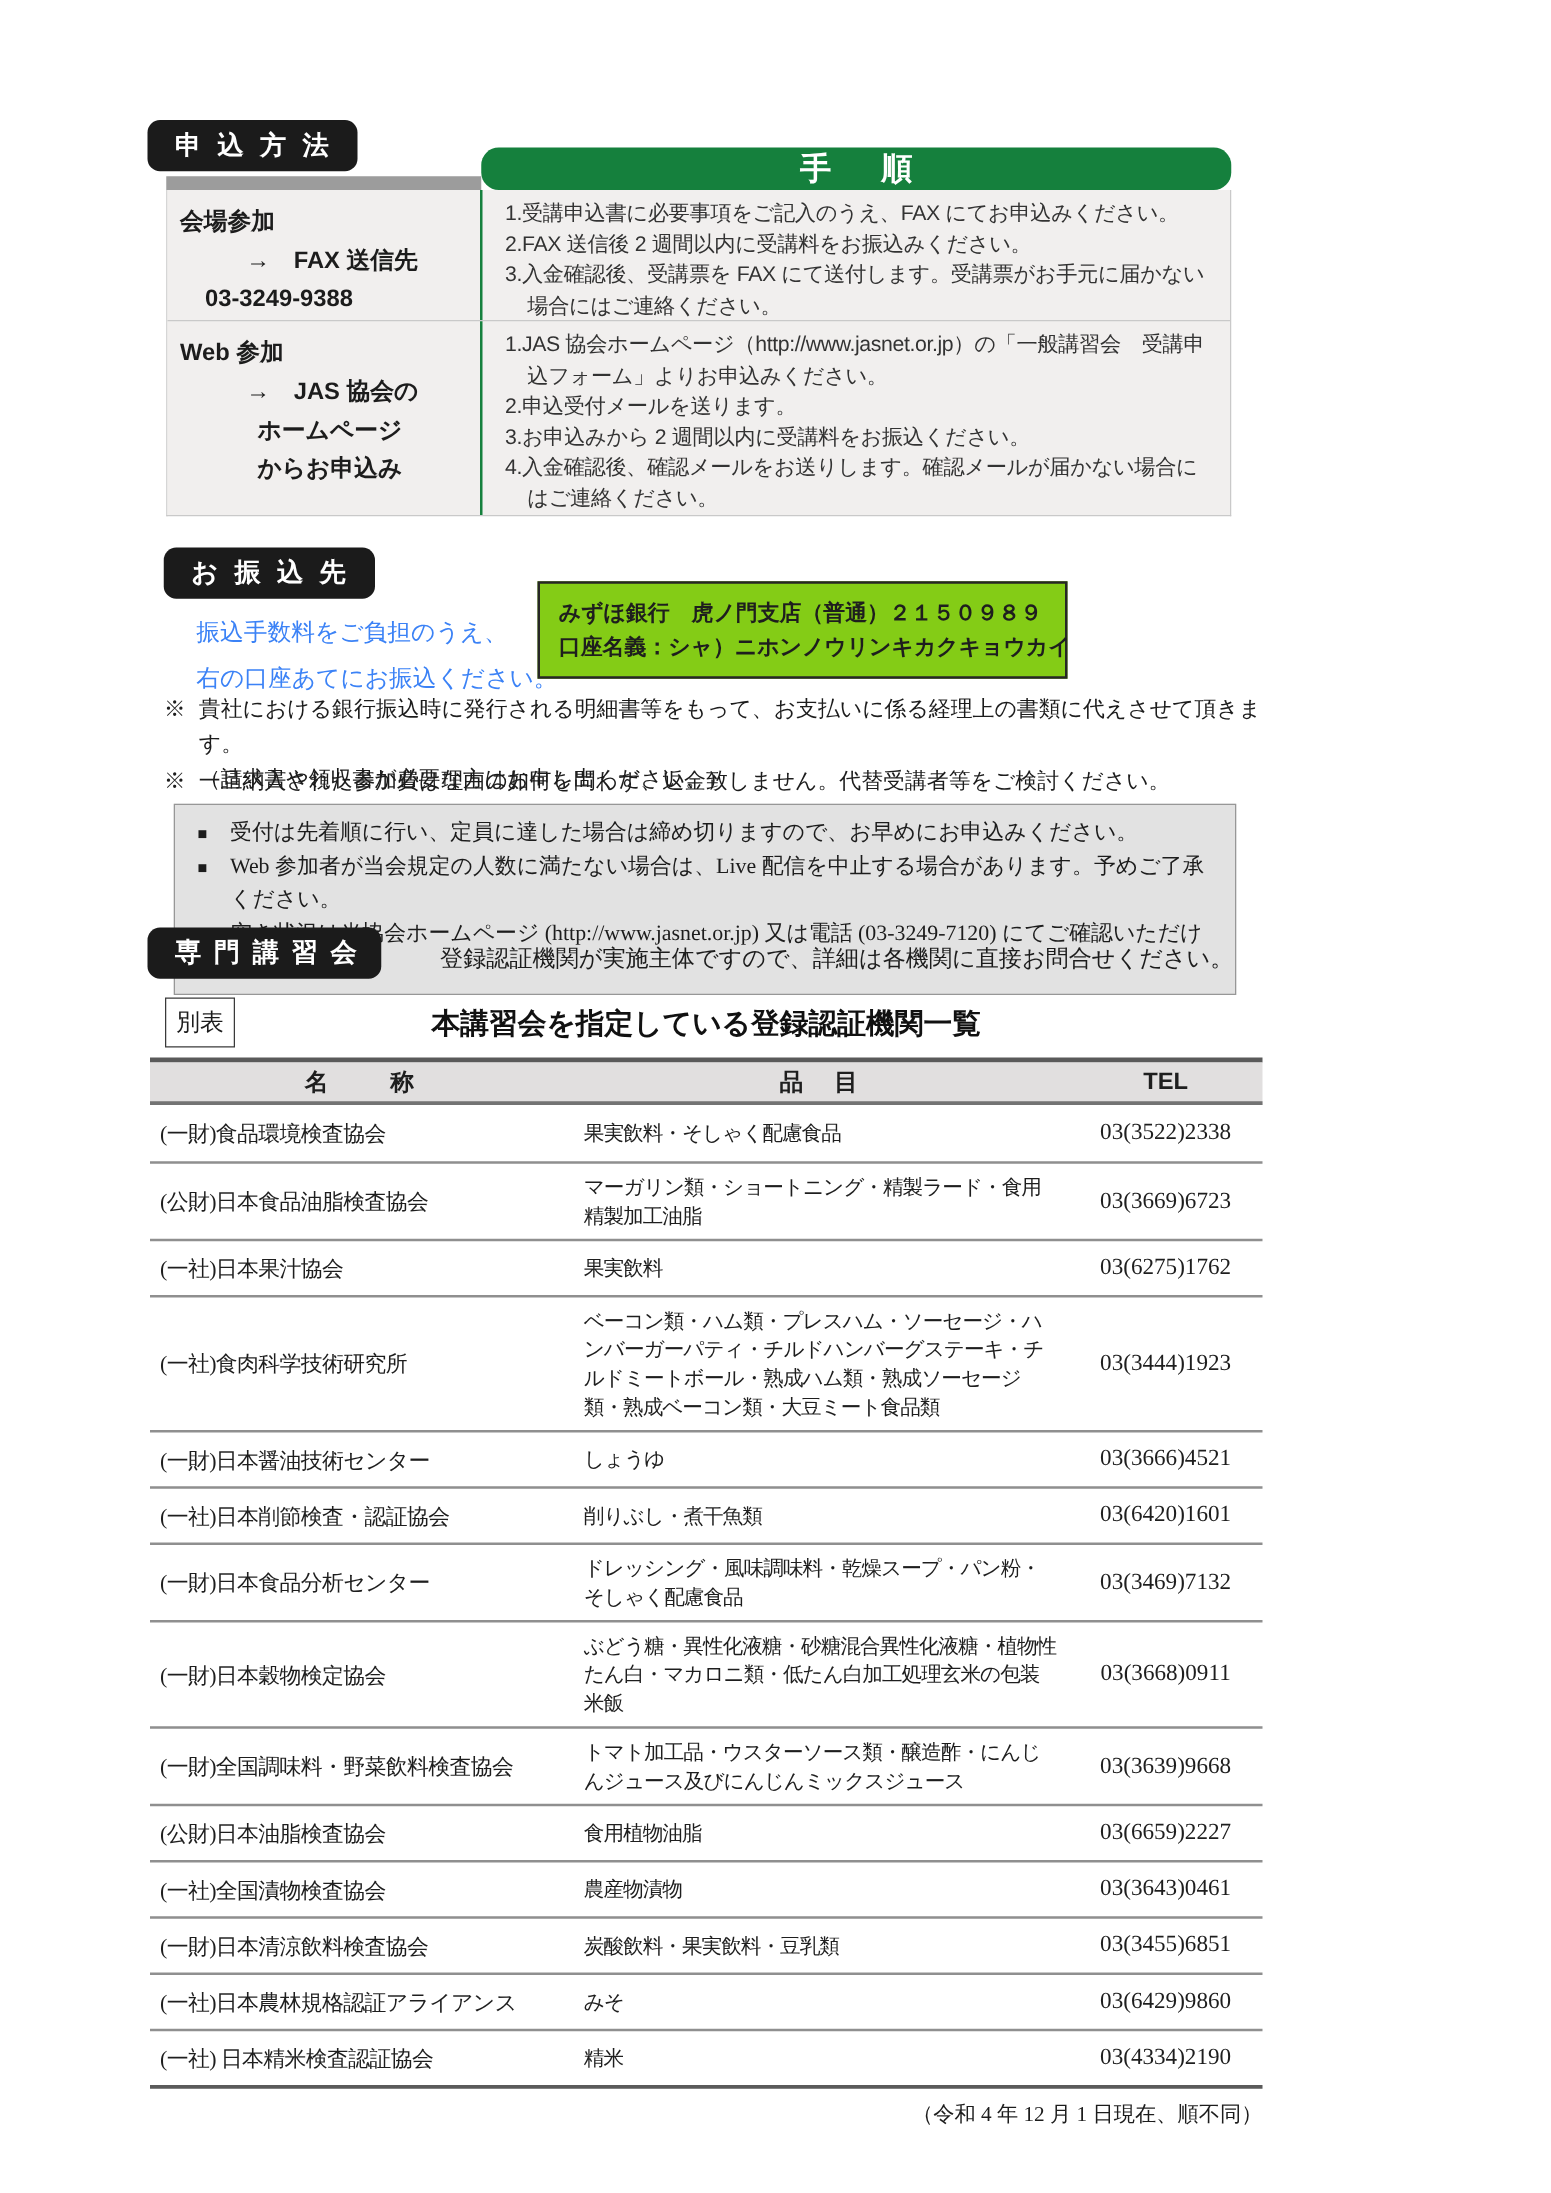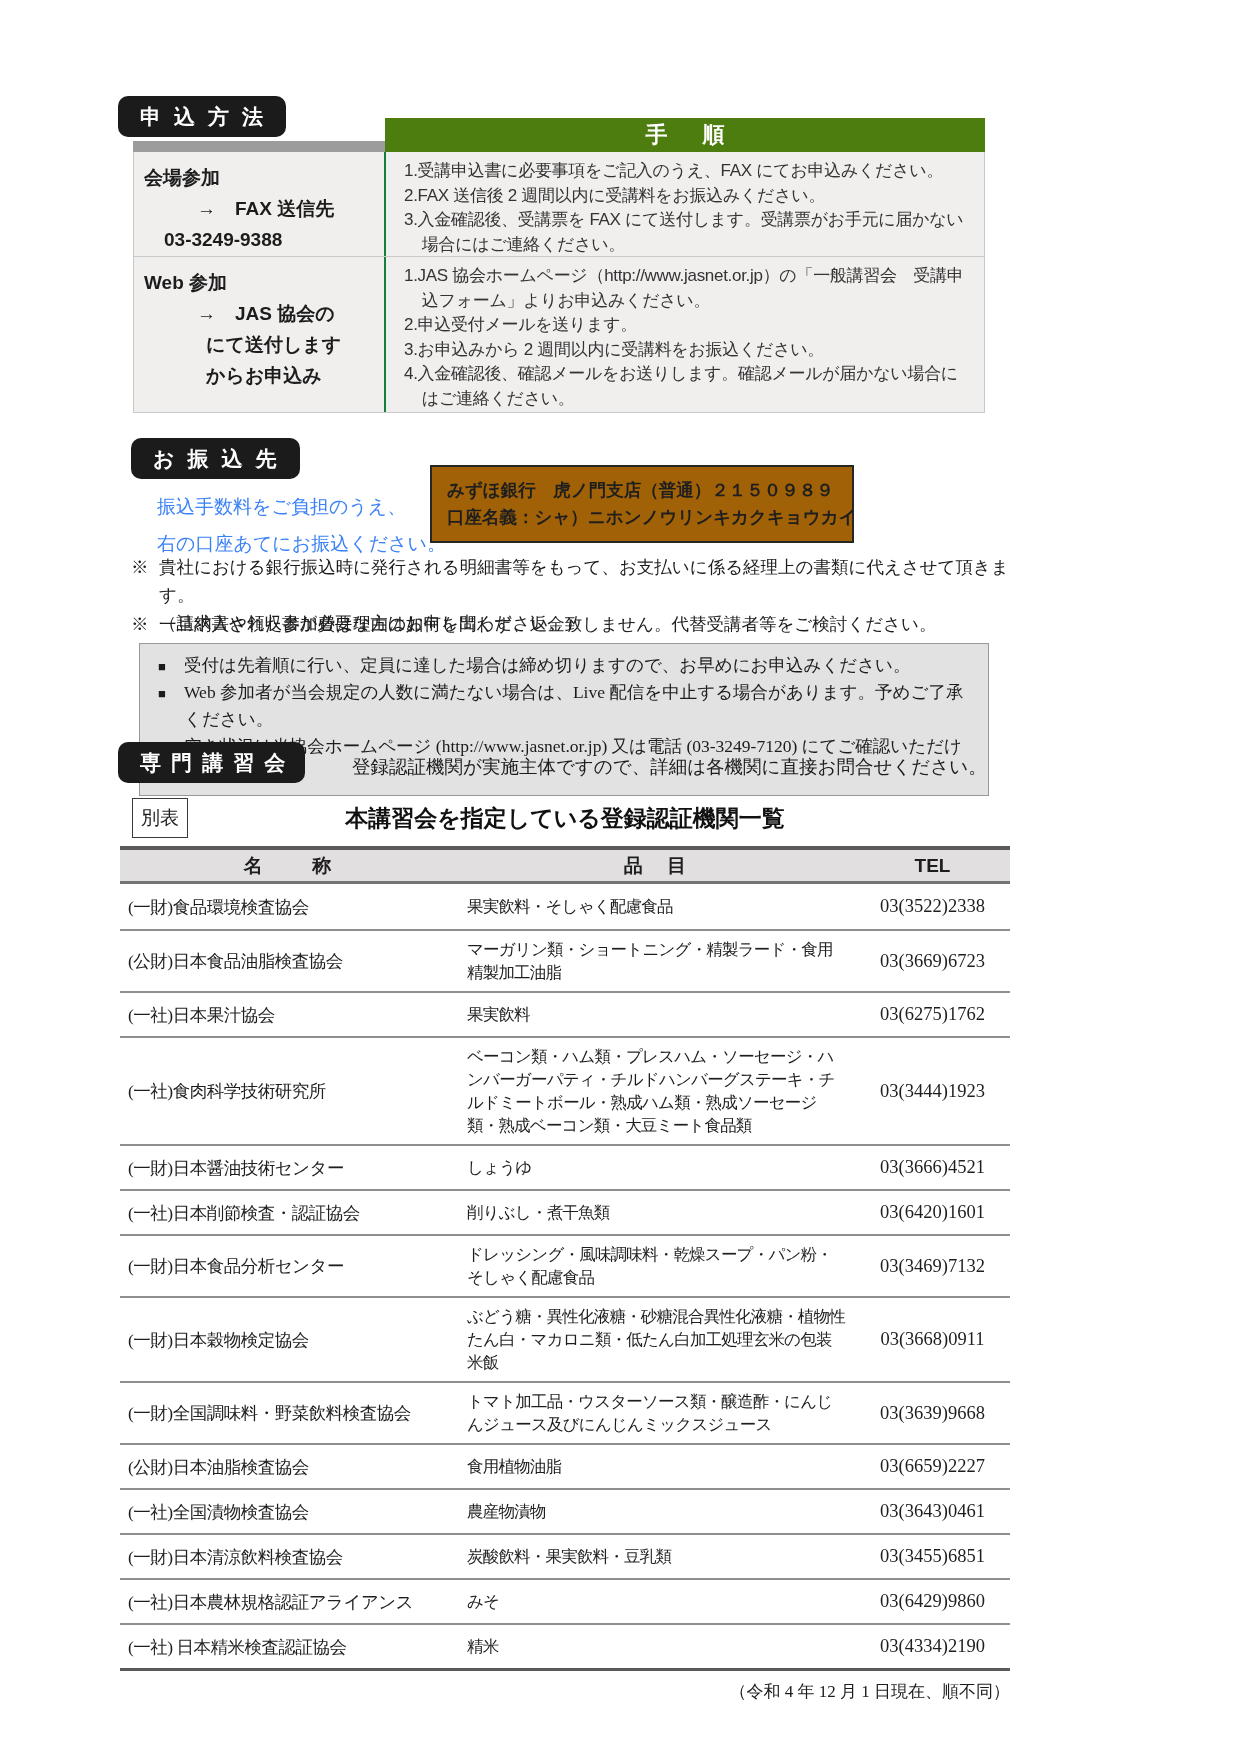--- a/index.html
+++ b/index.html
@@ -16,42 +16,42 @@
     font-size:21px; letter-spacing:0.62em; padding:10px 10px 10px 22px;
     border-radius:10px; white-space:nowrap; z-index:5; line-height:1;
   }
 
   
   .apply-table { position:absolute; left:133px; top:118px; width:852px; }
   .apply-head { display:flex; height:34px; }
   .apply-head-left { width:252px; position:relative; }
   .apply-head-left::after { content:""; position:absolute; left:0; right:0; bottom:0; height:11px; background:#9c9c9c; }
   .apply-head-right {
-    flex:1; background:#4d7c0f; color:#fff; font-weight:bold; font-size:22px;
-    letter-spacing:1.6em; padding-left:1.6em; text-align:center; line-height:34px;
+    flex:1; background:#15803d; color:#fff; font-weight:bold; font-size:25px;
+    letter-spacing:1.6em; padding-left:1.6em; text-align:center; line-height:34px;border-radius:14px;
   }
   .apply-body { border:1px solid #c9c9c9; border-top:none; }
   .apply-row { display:flex; background:#f1efee; }
   .apply-row + .apply-row { border-top:1px solid #c9c9c9; }
   .apply-row-venue { height:104px; }
   .apply-row-web   { height:156px; }
   .method-cell { width:252px; border-right:2px solid #15803d; padding-top:10px;
                  font-weight:bold; font-size:19px; line-height:31px; color:#1c1c1c; }
   .method-cell .m0 { padding-left:10px; }
   .method-cell .m1 { padding-left:33px;margin-left:30px; }
   .method-cell .m2 { padding-left:30px; }
   .method-cell .m3 { padding-left:72px; }
   .steps-cell { flex:1; padding:7px 10px 0 18px; font-size:17px; letter-spacing:-0.3px;
                 line-height:24.5px; color:#333; }
   .steps-cell .step { padding-left:1.05em; text-indent:-1.05em; }
 
   
   .pay-instruction { position:absolute; left:157px; top:488px; font-size:19px; line-height:37px; color:#3b82f6; }
   .bank-box { position:absolute; left:430px; top:465px; width:424px; border:2px solid #262626;
-              background:#a16207; padding:10px 15px; font-weight:bold; font-size:17.5px; line-height:27px; white-space:nowrap; }
+              background:#84cc16; padding:10px 15px; font-weight:bold; font-size:17.5px; line-height:27px; white-space:nowrap; }
 
   .note { position:absolute; left:131px; width:878px; font-size:17.5px; line-height:28px; color:#1c1c1c; }
   .note p { position:relative; padding-left:28px; }
   .note .mark { position:absolute; left:0; top:0; }
   .note-1 { top:553px; }
   .note-2 { top:610px; }
 
   .notice-box { position:absolute; left:139px; top:643px; width:850px; background:#e2e2e2;
                 border:1px solid #979797; padding:8px 10px 8px 18px; }
   .notice-box p { position:relative; padding-left:26px; font-size:17.5px; line-height:27px; color:#1c1c1c; }
@@ -112,21 +112,21 @@
             <p class="step">2.FAX 送信後 2 週間以内に受講料をお振込みください。</p>
 
             <p class="step">3.入金確認後、受講票を FAX にて送付します。受講票がお手元に届かない場合にはご連絡ください。</p>
 
         </div>
       </div>
       <div class="apply-row apply-row-web">
         <div class="method-cell goth">
           <div class="m0">Web 参加</div>
           <div class="m1">→　JAS 協会の</div>
-          <div class="m3">にて送付します</div>
+          <div class="m3">ホームページ</div>
           <div class="m3">からお申込み</div>
         </div>
         <div class="steps-cell goth">
 
             <p class="step">1.JAS 協会ホームページ（http://www.jasnet.or.jp）の「一般講習会　受講申込フォーム」よりお申込みください。</p>
 
             <p class="step">2.申込受付メールを送ります。</p>
 
             <p class="step">3.お申込みから 2 週間以内に受講料をお振込ください。</p>
 

